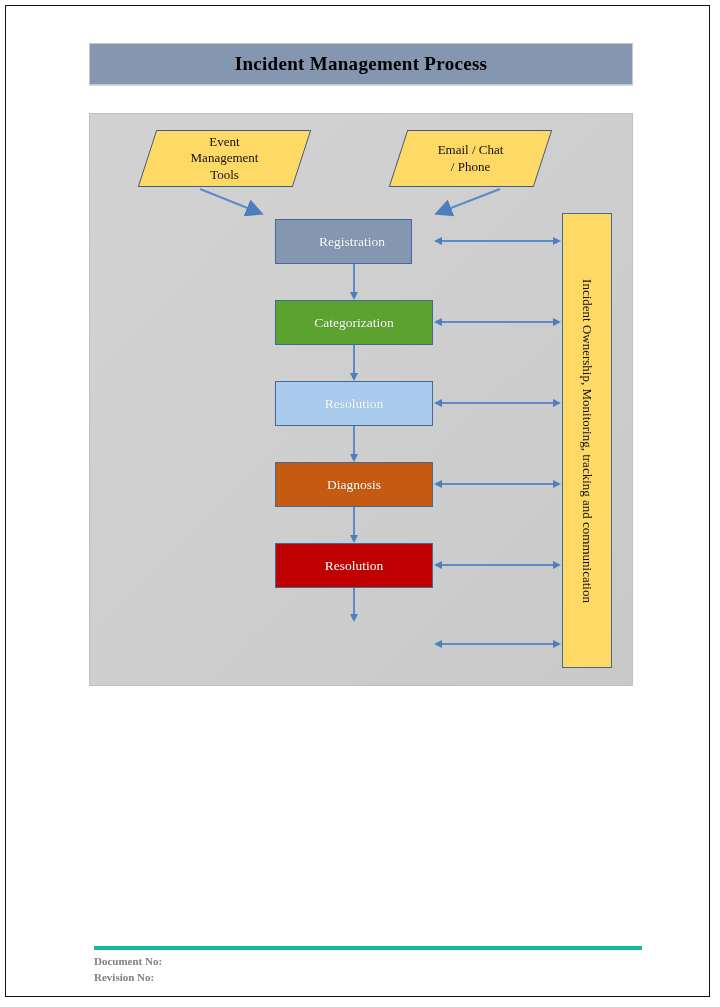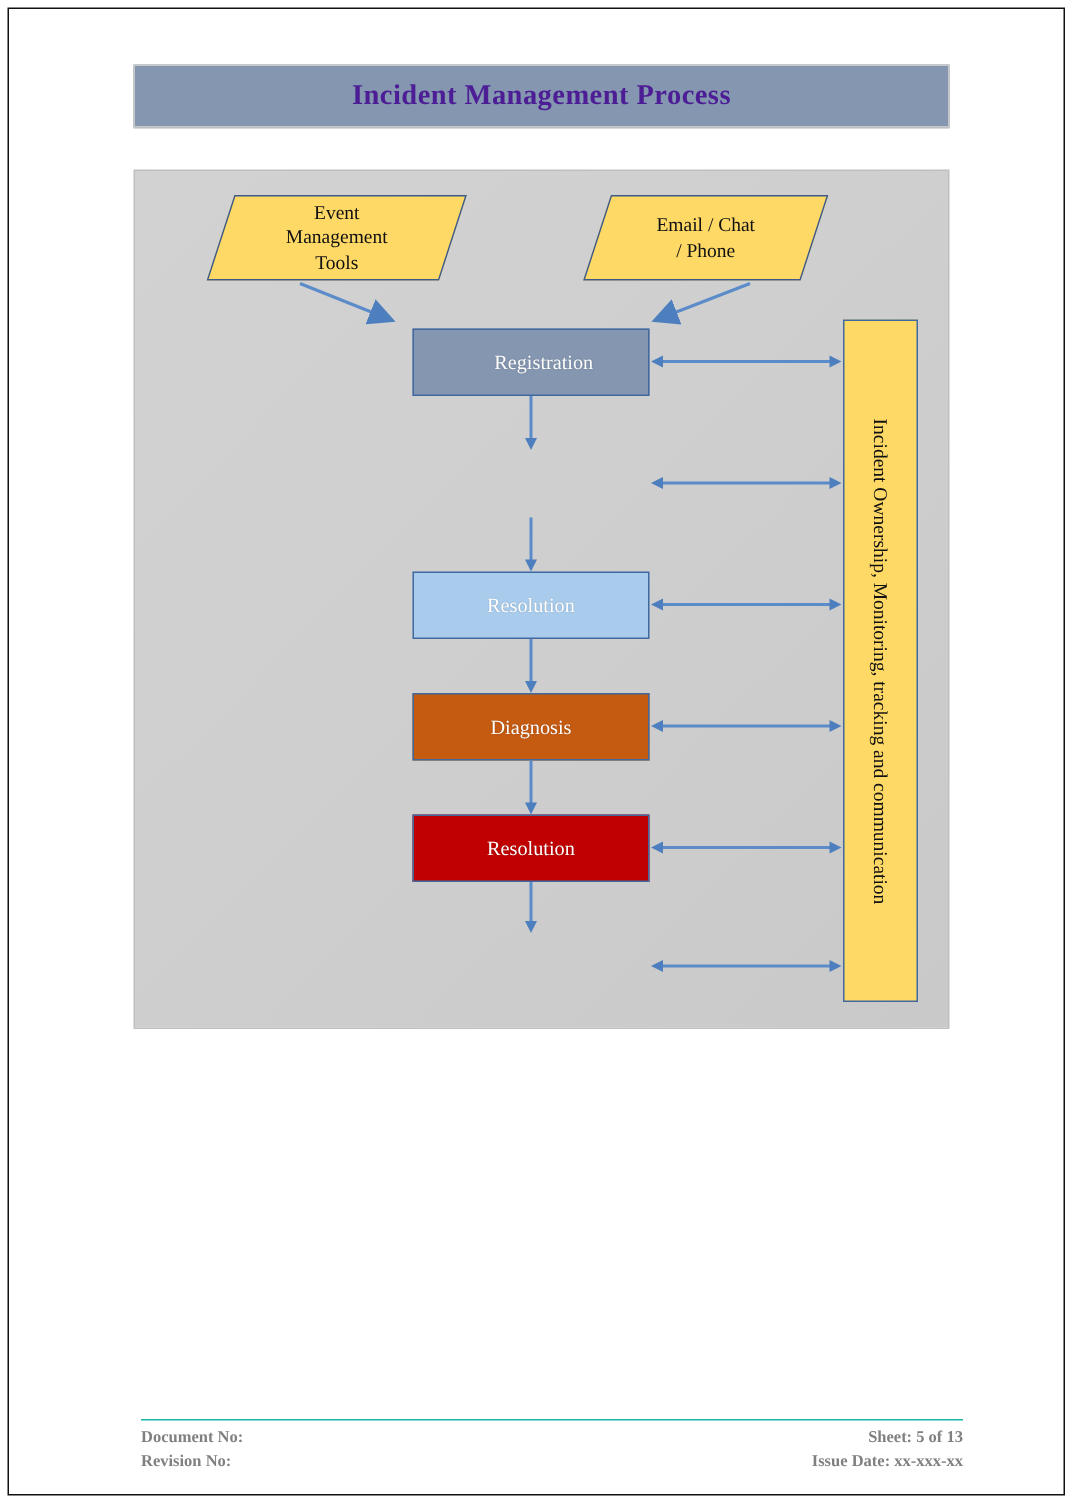--- a/index.html
+++ b/index.html
@@ -36,21 +36,21 @@
     height: 42px;
     box-sizing: border-box;
     background: #8496B0;
     border: 1px solid #c8c8c8;
     box-shadow: 0 1px 0 #d9d9d9;
     display: flex;
     align-items: center;
     justify-content: center;
   }
   #title-banner .title-text {
-    color: #4c1d95;
+    color: #000000;
     font-size: 19px;
     font-weight: bold;
     letter-spacing: .3px;
     font-family: "Liberation Serif", serif;
   }
 
   
   #diagram {
     position: absolute;
     left: 83px;
@@ -165,21 +165,21 @@
     height: 573px;
     pointer-events: none;
   }
 
   
   #footer {
     position: absolute;
     left: 88px;
     top: 940px;
     width: 548px;
-    border-top: 1px solid #14b8a6;
+    border-top: 4px solid #14b8a6;
     padding-top: 4px;
     display: flex;
     justify-content: space-between;
     color: #808080;
     font-size: 11px;
     font-family: "Liberation Serif", serif;
     font-weight: bold;
     gap: 38px;
   }
   #footer .fcol { line-height: 1.45; }
@@ -210,24 +210,27 @@
       <span class="ptext">Event
 Management
 Tools</span>
     </div>
 
     <div class="parallelogram" style="left:308px; top:16px; width:145px; height:57px;">
       <span class="ptext">Email / Chat
 / Phone</span>
     </div>
 
-    <div class="pbox" style="left:185px; top:105px; width:158px; height:45px; background:#8496B0;padding-left:17px;">
+    <div class="pbox" style="left:185px; top:105px; width:137px; height:45px; background:#8496B0;padding-left:17px;">
       <span>Registration</span>
     </div>
 
+    <div class="pbox" style="left:185px; top:186px; width:158px; height:45px; background:#5BA22E;">
+      <span>Categorization</span>
+    </div>
 
     <div class="pbox" style="left:185px; top:267px; width:158px; height:45px; background:#A9CCEC;">
       <span>Resolution</span>
     </div>
 
     <div class="pbox" style="left:185px; top:429px; width:158px; height:45px; background:#C00000;">
       <span>Resolution</span>
     </div>
 
     <div class="pbox" style="left:185px; top:348px; width:158px; height:45px; background:#C55A11;">
@@ -252,19 +255,15 @@
     <div class="h-arrow" style="left:351px; top:450px; width:113px;"></div>
     <div class="h-arrow" style="left:351px; top:529px; width:113px;"></div>
 
   </div>
 
   <div id="footer">
     <div class="fcol">
       <div>Document No:</div>
       <div>Revision No:</div>
     </div>
-    <div class="fcol fright">
-      <div>Sheet: 5 of 13</div>
-      <div>Issue Date: xx-xxx-xx</div>
-    </div>
   </div>
 
 </div>
 
 </body></html>

